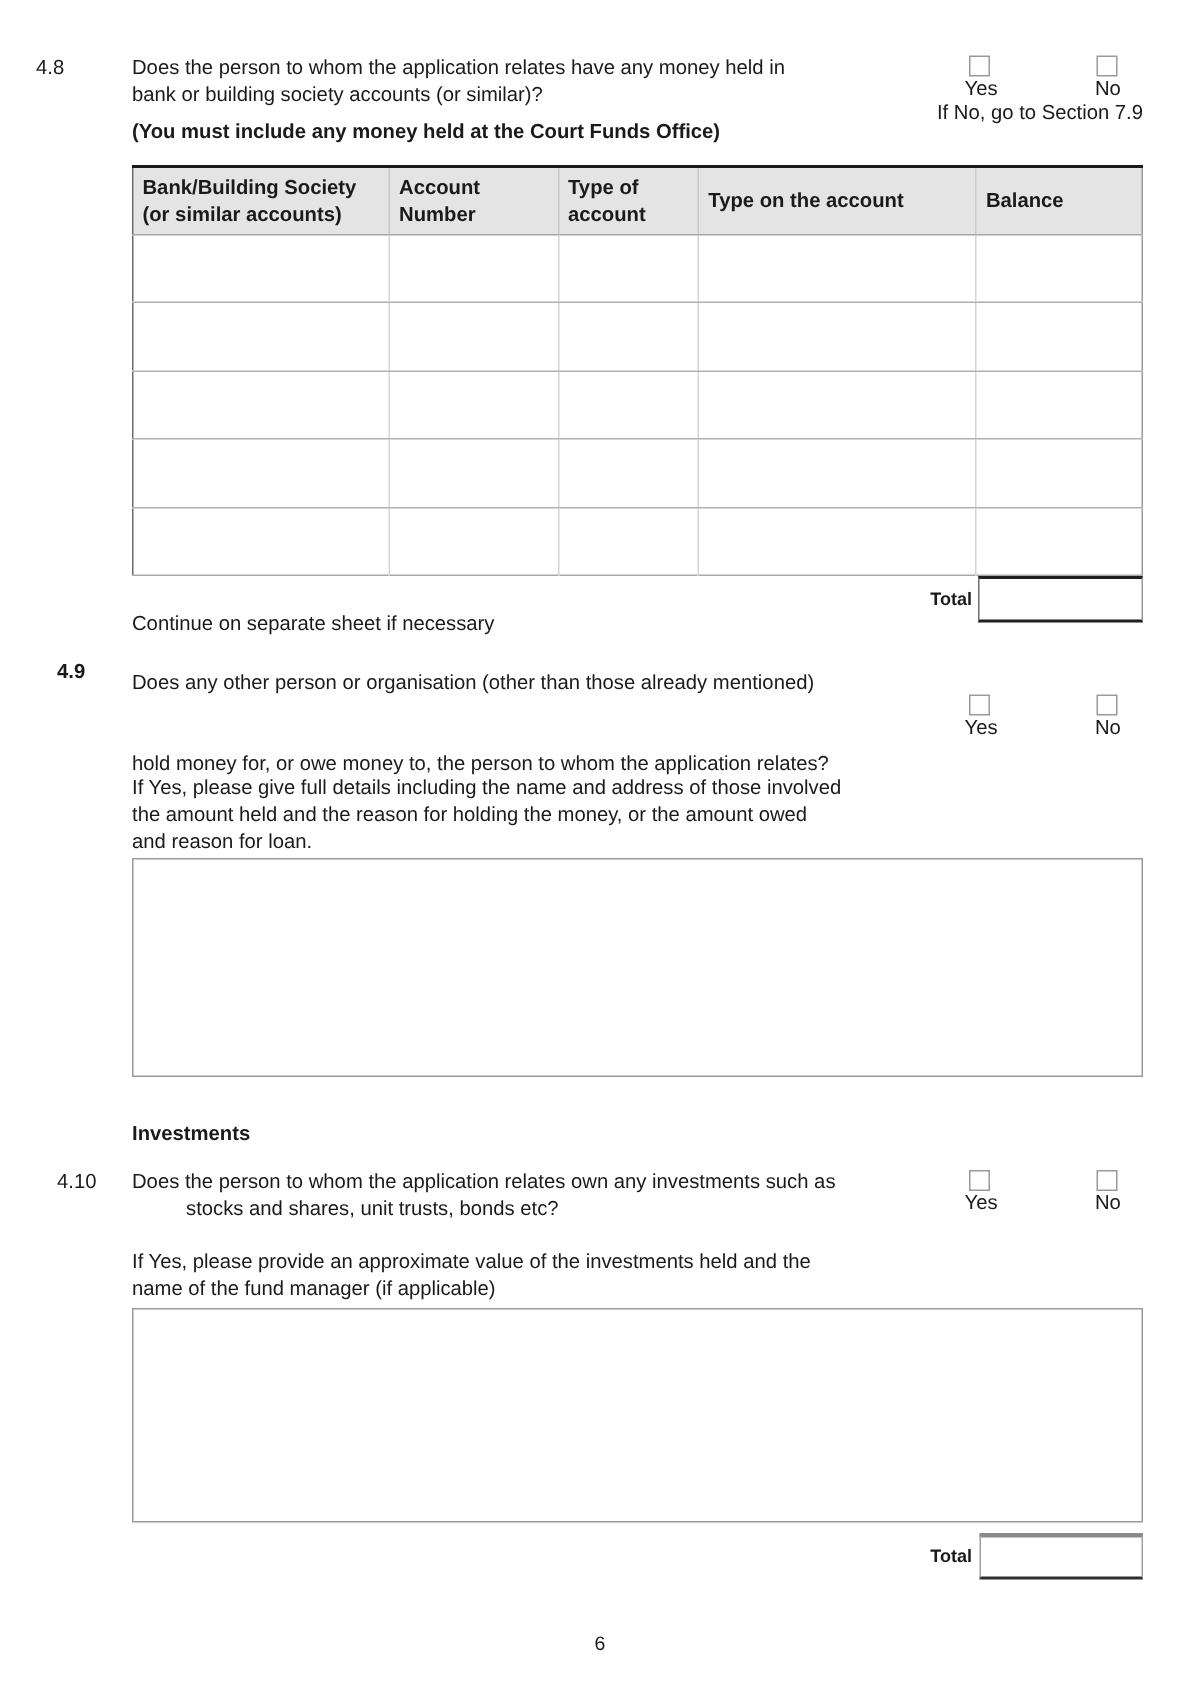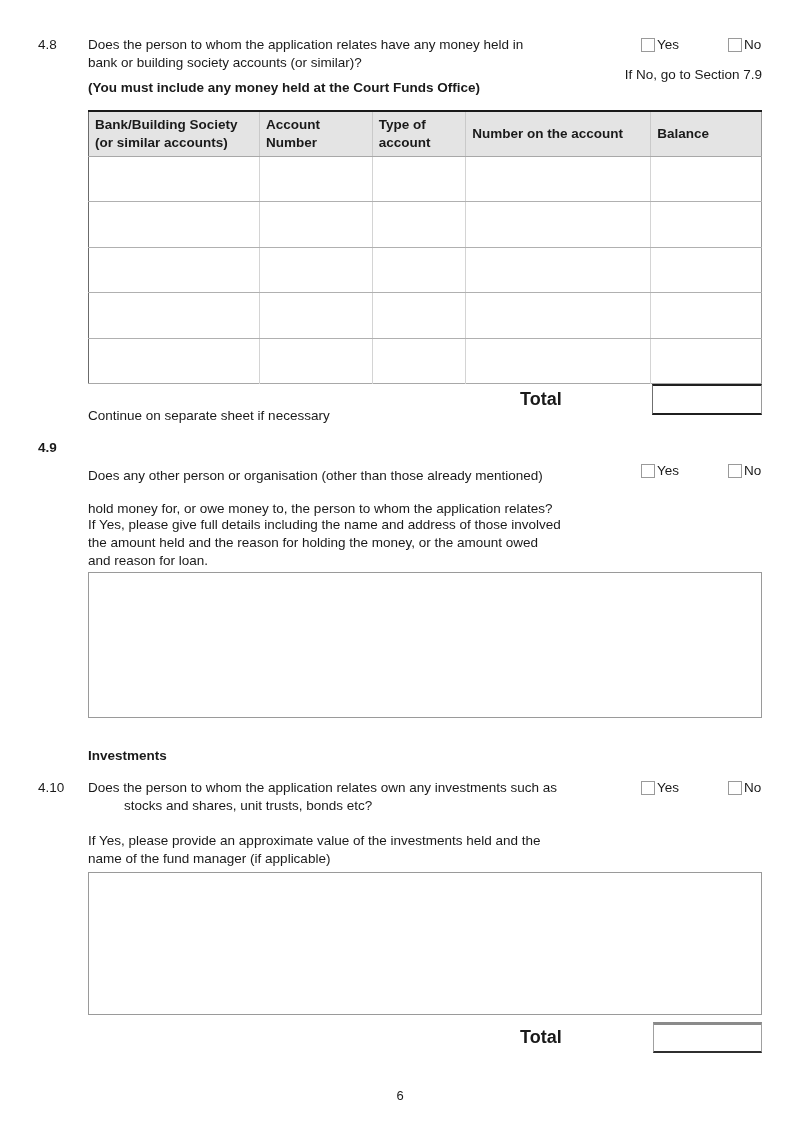--- a/index.html
+++ b/index.html
@@ -11,21 +11,21 @@
     position: relative;
     font-size: 13.5px;
   }
   .abs { position: absolute; }
   .line { line-height: 18px; white-space: nowrap; }
   .bold { font-weight: bold; }
   .qnum { width: 44px; }
 
   
   .yn-group { width: 130px; height: 16px; }
-  .yn-item { position: absolute; top: 0; display: flex; align-items: center; }
+  .yn-item { position: absolute; top: 0; display: flex; align-items: center; flex-direction: column; }
   .yn-yes { left: 0; }
   .yn-no  { left: 75px; padding-left: 12px; }
   .checkbox {
     width: 14px; height: 14px;
     border: 1px solid #9a9a9a;
     background: #ffffff;
     display: inline-block;
   }
   .yn-label { padding-left: 2px; line-height: 16px; }
 
@@ -58,22 +58,22 @@
     border-bottom: 1px solid #b0b0b0;
     border-right: 1px solid #d4d4d4;
     background: #ffffff;
   }
   table.bank th:last-child, table.bank td:last-child { border-right: none; }
   table.bank tr:last-child td { border-bottom: none; }
   .c0 { width: 170px; } .c1 { width: 112px; } .c2 { width: 93px; }
   .c3 { width: 184px; } .c4 { width: 110px; }
 
   .total-label {
-    width: 128px; text-align: left;
-    font-weight: bold; font-size: 18px;
+    width: 128px; text-align: right;
+    font-weight: bold; font-size: 12px;
     line-height: 30px;
   }
   .total-box-1 {
     width: 110px; height: 31px; background: #fff;
     border-top: 2px solid #1f1f1f;
     border-bottom: 2px solid #1f1f1f;
     border-left: 1px solid #6f6f6f;
     border-right: 1px solid #9a9a9a;
   }
   .total-box-2 {
@@ -85,21 +85,21 @@
   }
   .big-box {
     width: 674px; background: #ffffff;
     border: 1px solid #9a9a9a;
   }
   .page-num { width: 800px; text-align: center; font-size: 13px; }
 </style>
 </head>
 <body>
 
-<div class="abs line qnum" style="left:38px; top:36px;">4.8</div>
+<div class="abs line qnum" style="left:24px; top:36px;">4.8</div>
 <div class="abs line" style="left:88px; top:36px;">Does the person to whom the application relates have any money held in</div>
 <div class="abs line" style="left:88px; top:54px;">bank or building society accounts (or similar)?</div>
 <div class="abs line bold" style="left:88px; top:79px;">(You must include any money held at the Court Funds Office)</div>
 
 <div class="abs yn-group" style="left:641px; top:37px;">
   <span class="yn-item yn-yes">
     <span class="checkbox"></span>
     <span class="yn-label">Yes</span>
   </span>
   <span class="yn-item yn-no">
@@ -108,21 +108,21 @@
   </span>
 </div>
 <div class="abs line right-note" style="left:560px; top:66px;">If No, go to Section 7.9</div>
 
 <table class="bank abs" style="left:88px; top:110px;">
   <thead>
       <tr>
         <th class="c0">Bank/Building Society (or similar accounts)</th>
         <th class="c1">Account Number</th>
         <th class="c2">Type of account</th>
-        <th class="c3">Number on the account</th>
+        <th class="c3">Type on the account</th>
         <th class="c4">Balance</th>
       </tr>
     </thead>
   <tbody>
       <tr>
         <td class="c0"></td>
         <td class="c1"></td>
         <td class="c2"></td>
         <td class="c3"></td>
         <td class="c4"></td>
@@ -156,21 +156,21 @@
         <td class="c4"></td>
       </tr>
     </tbody>
 </table>
 
 <div class="abs total-label" style="left:520px; top:384px;">Total</div>
 <div class="abs total-box-1" style="left:652px; top:384px;"></div>
 <div class="abs line" style="left:88px; top:407px;">Continue on separate sheet if necessary</div>
 
 <div class="abs line qnum" style="left:38px; top:439px;font-weight:bold;">4.9</div>
-<div class="abs line" style="left:88px; top:467px;text-align:right;">Does any other person or organisation (other than those already mentioned)</div>
+<div class="abs line" style="left:88px; top:446px;text-align:right;">Does any other person or organisation (other than those already mentioned)</div>
 <div class="abs line" style="left:88px; top:500px;">hold money for, or owe money to, the person to whom the application relates?</div>
 
 <div class="abs yn-group" style="left:641px; top:463px;">
   <span class="yn-item yn-yes">
     <span class="checkbox"></span>
     <span class="yn-label">Yes</span>
   </span>
   <span class="yn-item yn-no">
     <span class="checkbox"></span>
     <span class="yn-label">No</span>

